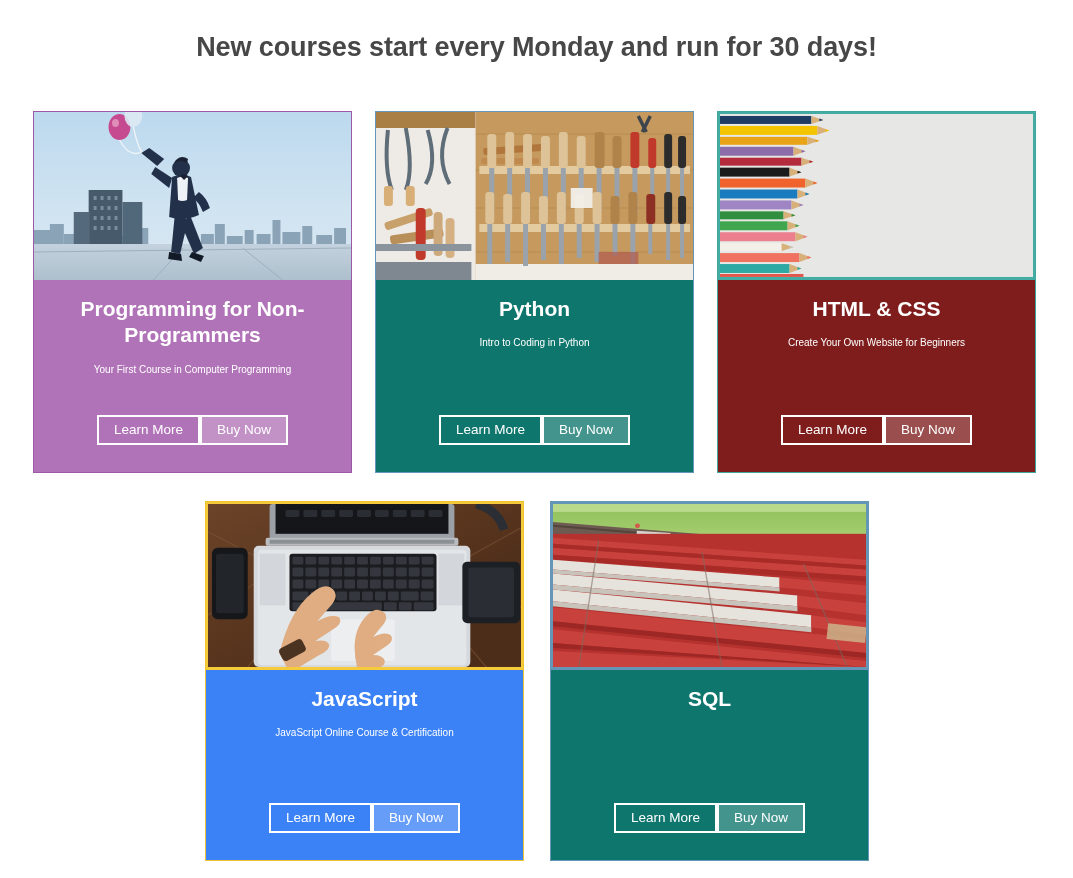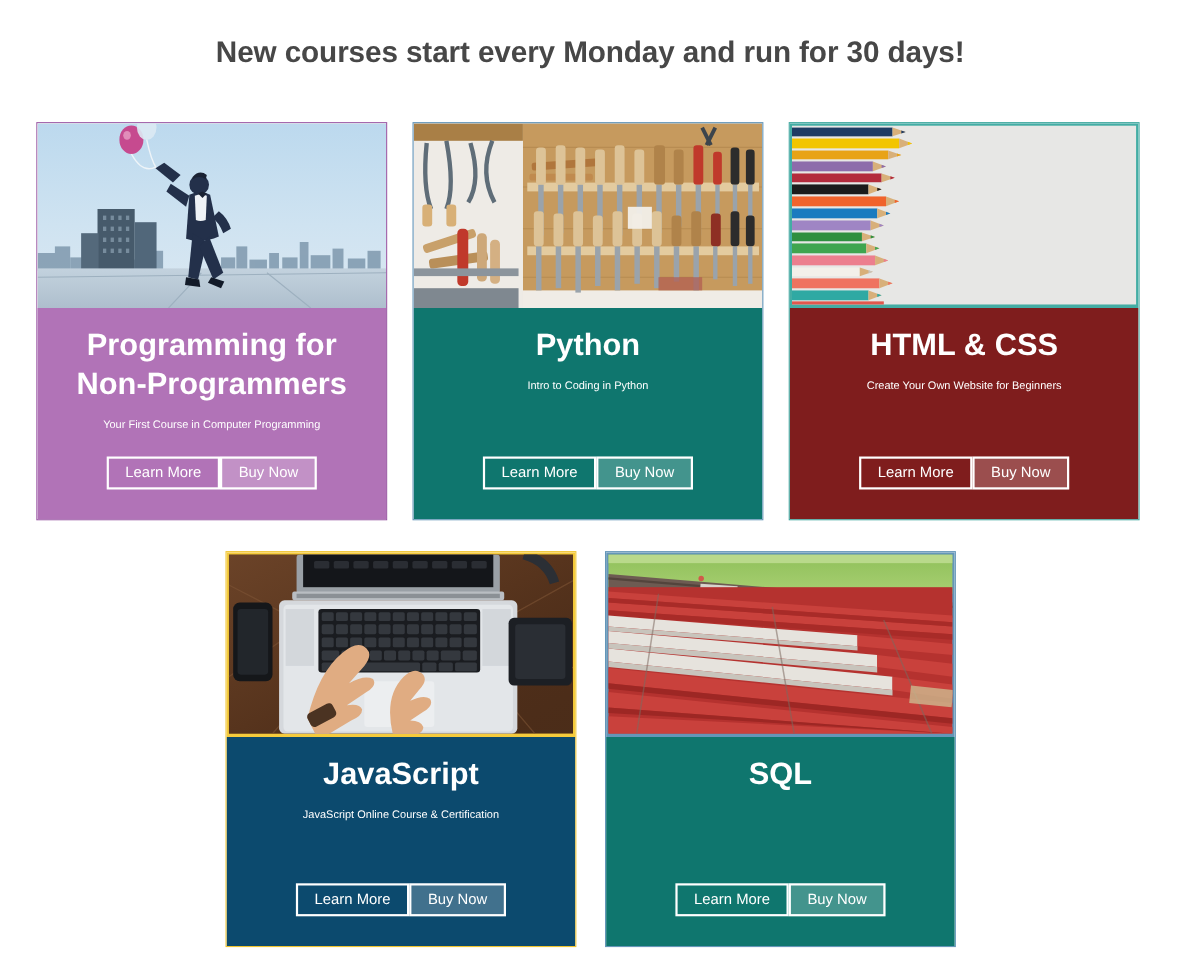--- a/index.html
+++ b/index.html
@@ -52,21 +52,21 @@
   .card-body {
     flex: 1 1 auto;
     position: relative;
     padding: 16px 14px 0 14px;
     text-align: center;
     display: flex;
     flex-direction: column;
     align-items: center;
   }
   .card-title {
-    font-size: 28px;
+    font-size: 21px;
     font-weight: bold;
     color: #ffffff;
     line-height: 1.25;
     margin: 0 0 0 0;
     width: 100%;
   }
   .card-sub {
     font-size: 10px;
     color: #ffffff;
     line-height: 1.5;
@@ -93,21 +93,21 @@
   }
   .btn-buy { background: rgba(255,255,255,0.22); }
 
   
   .theme-purple .card-body { background: #b173b7; }
   .theme-purple { border: 1px solid #9c5aa6; }
   .theme-blue   .card-body { background: #0f766e; }
   .theme-blue   { border: 1px solid #6496b8; }
   .theme-teal   .card-body { background: #7f1d1d; }
   .theme-teal   { border: 1px solid #3fa79e; }
-  .theme-yellow .card-body { background: #0c4a6e; }
+  .theme-yellow .card-body { background: #3b82f6; }
   .theme-yellow { border: 1px solid #f0c42e; }
 
   .theme-teal .card-media { background: #43ada4; }
   .theme-yellow .card-media { background: #f5cb3c; }
   .theme-blue  .card-media { background: #6496b8; }
 
   
   .art { position: absolute; inset: 0; width: 100%; height: 100%; display:block; }
   .art-inset { position: absolute; left:2px; top:2px; right:2px; bottom:2px; }
 </style>

